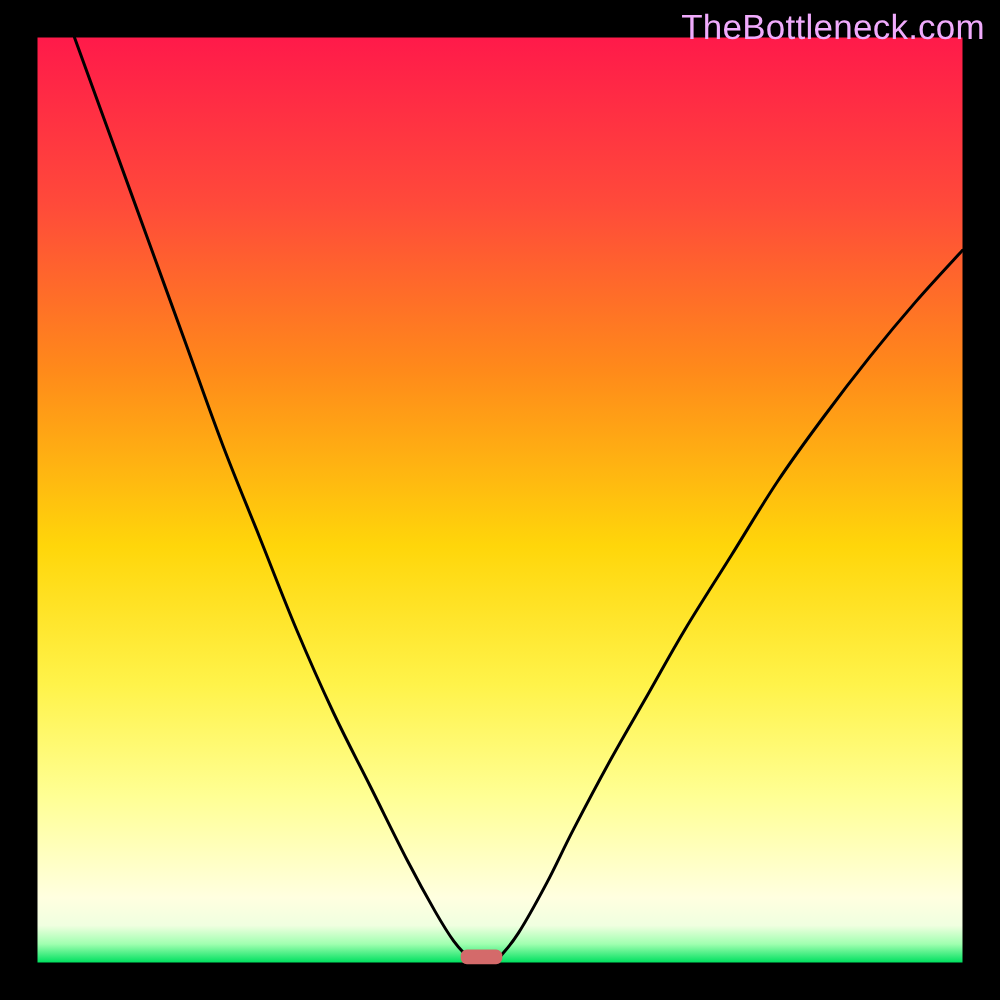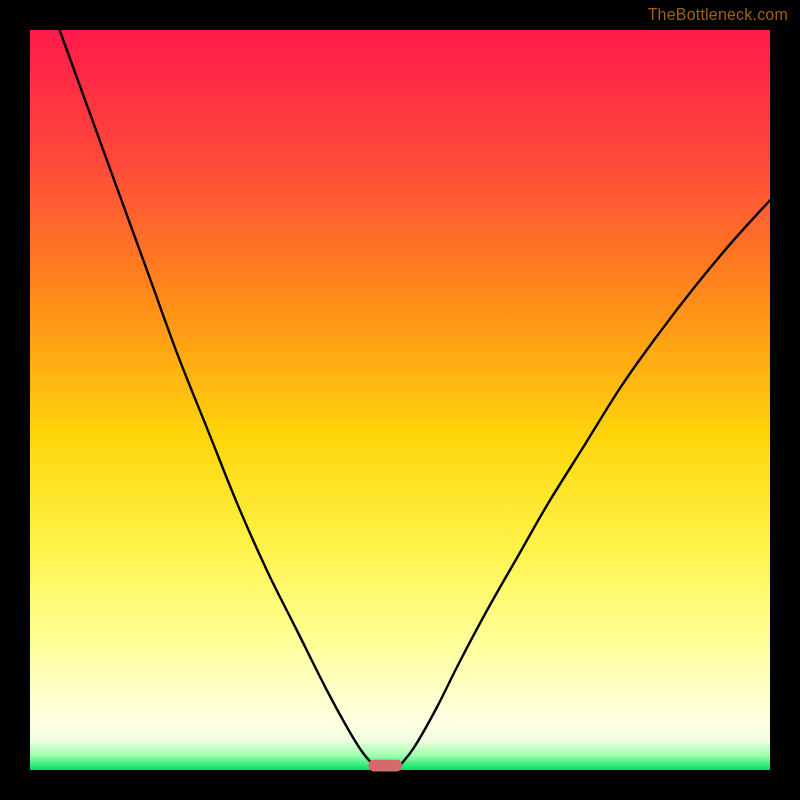--- a/index.html
+++ b/index.html
@@ -44,22 +44,22 @@
       #ffffe0 93%,
       #f0ffe0 96%,
       #a0ffb0 98%,
       #00e060 100%
     );
   }
   .watermark {
     position: absolute;
     top: 6px;
     right: 12px;
-    color: #a16207;
-    font-size: 16px;
+    color: #f0abfc;
+    font-size: 28px;
     font-weight: 500;
     letter-spacing: 0.2px;
   }
   svg.curve-layer {
     position: absolute;
     left: 0;
     top: 0;
     width: 100%;
     height: 100%;
     overflow: visible;

